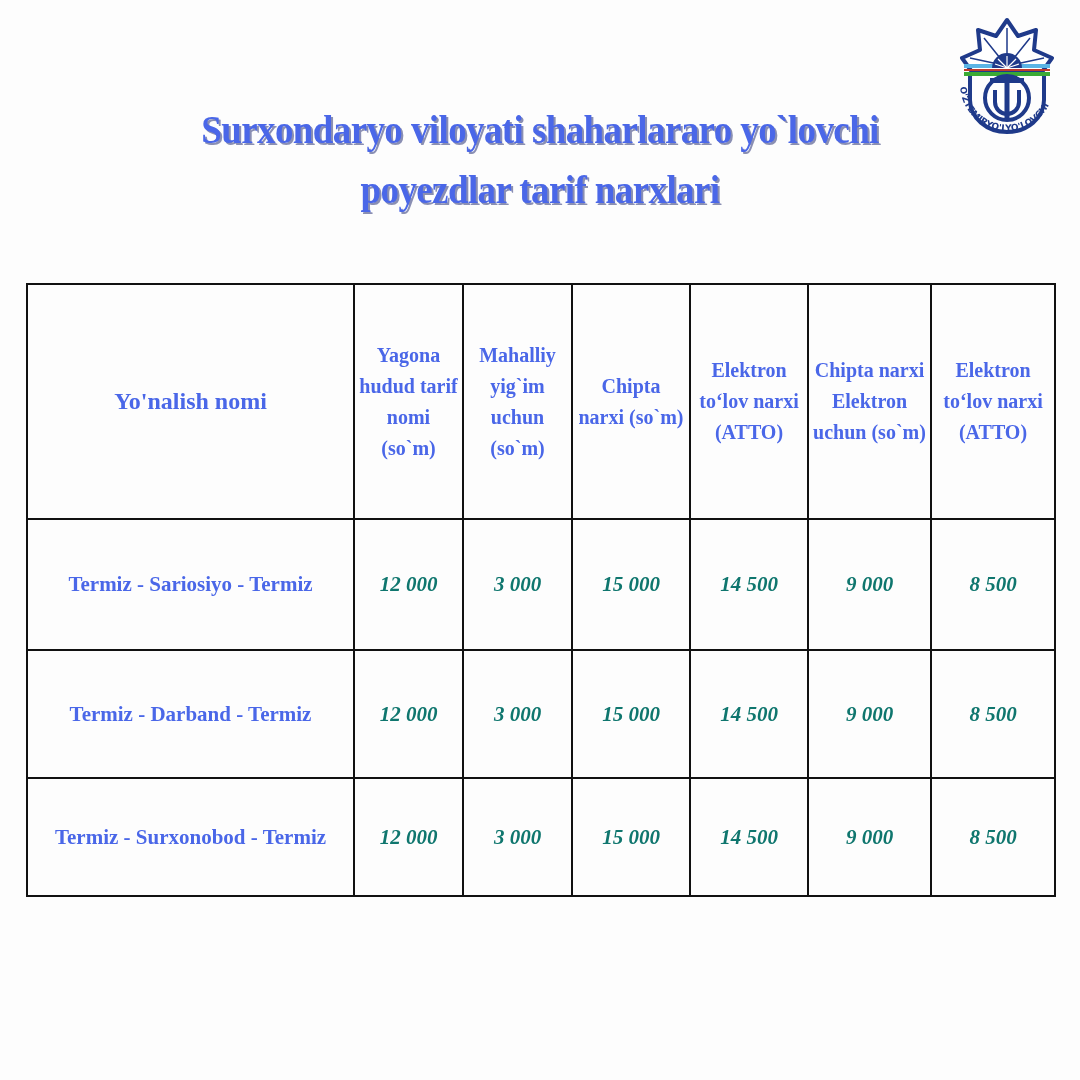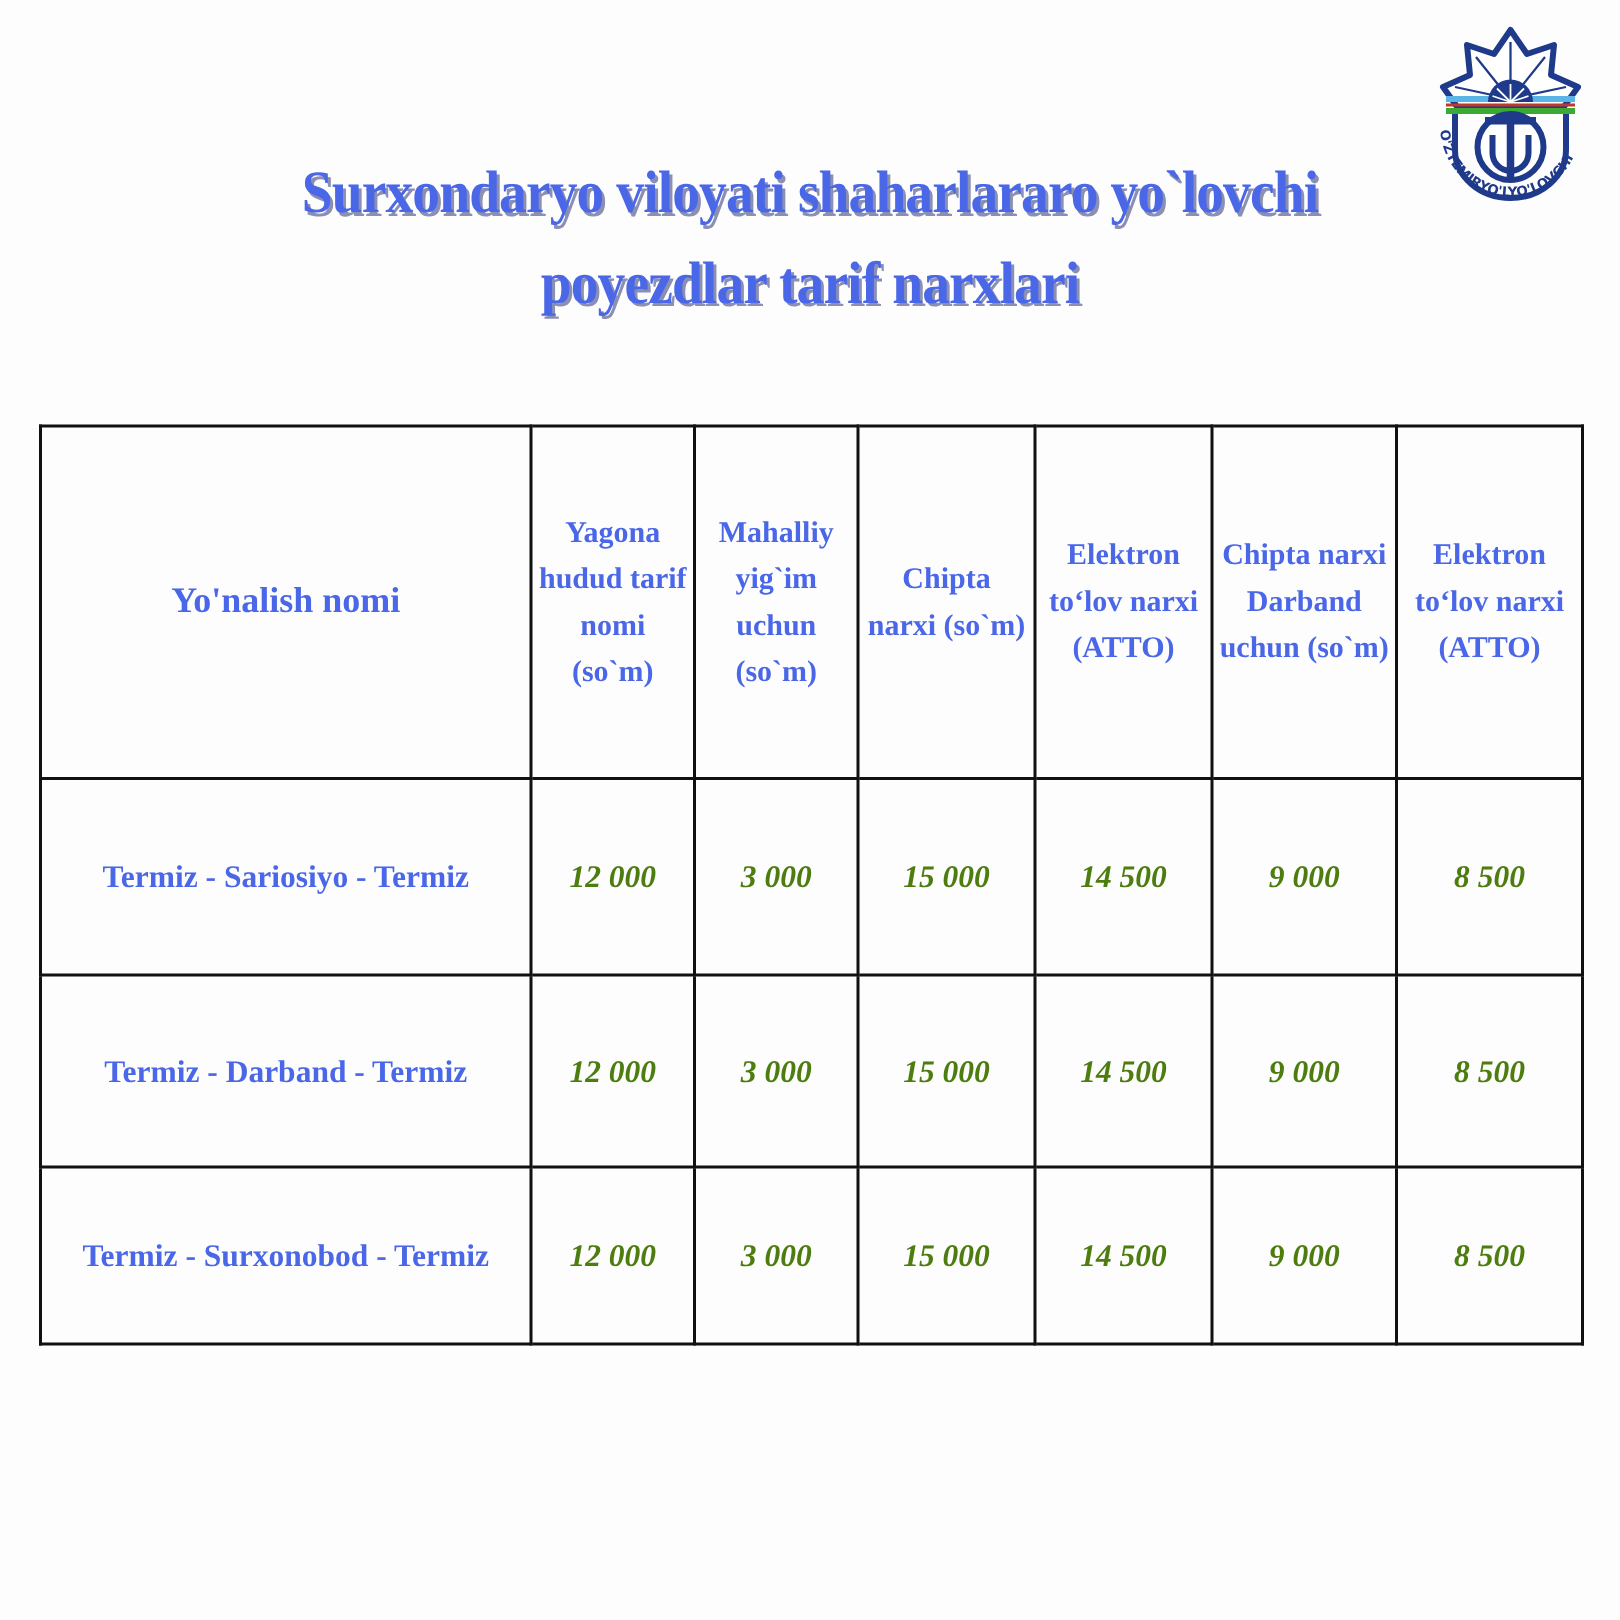--- a/index.html
+++ b/index.html
@@ -25,21 +25,21 @@
   }
   th {
     color:#4a67e8; font-weight:bold; font-size:20px; line-height:31px;
   }
   th.route-head { font-size:24px; }
   tr.head-row { height:235px; }
   tr.r1 { height:131px; }
   tr.r2 { height:128px; }
   tr.r3 { height:118px; }
   td.route { color:#4a67e8; font-weight:bold; font-size:21px; white-space:nowrap; }
-  td.num { color:#4d7c0f; font-weight:bold; font-style:italic; font-size:21px;font-family:Liberation Serif, serif; }
+  td.num { color:#0f766e; font-weight:bold; font-style:italic; font-size:21px;font-family:Liberation Serif, serif; }
 </style>
 </head>
 <body>
 
 <div class="logo">
   <svg viewBox="0 0 118 124" width="118" height="124">
 
     <path d="M59 6 L70 22 L88 16 L86 36 L104 44 L94 58 L24 58 L14 44 L32 36 L30 16 L48 22 Z" fill="#fff" stroke="#1f3a8a" stroke-width="4" stroke-linejoin="round"></path>
     <path d="M59 14 L59 44 M36 24 L52 44 M82 24 L66 44 M22 44 L50 50 M96 44 L68 50" stroke="#1f3a8a" stroke-width="1.5" fill="none"></path>
 
@@ -87,21 +87,21 @@
       <col style="width:123px">
       <col style="width:124px">
   </colgroup>
   <tbody>
       <tr class="head-row">
     <th class="route-head">Yo'nalish nomi</th>
     <th>Yagona hudud tarif nomi (so`m)</th>
     <th>Mahalliy yig`im uchun (so`m)</th>
     <th>Chipta narxi (so`m)</th>
     <th>Elektron to‘lov narxi (ATTO)</th>
-    <th>Chipta narxi Darband uchun (so`m)</th>
+    <th>Chipta narxi Elektron uchun (so`m)</th>
     <th>Elektron to‘lov narxi (ATTO)</th>
   </tr>
   <tr class="r1">
     <td class="route">Termiz - Sariosiyo - Termiz</td>
     <td class="num">12 000</td>
     <td class="num">3 000</td>
     <td class="num">15 000</td>
     <td class="num">14 500</td>
     <td class="num">9 000</td>
     <td class="num">8 500</td>

